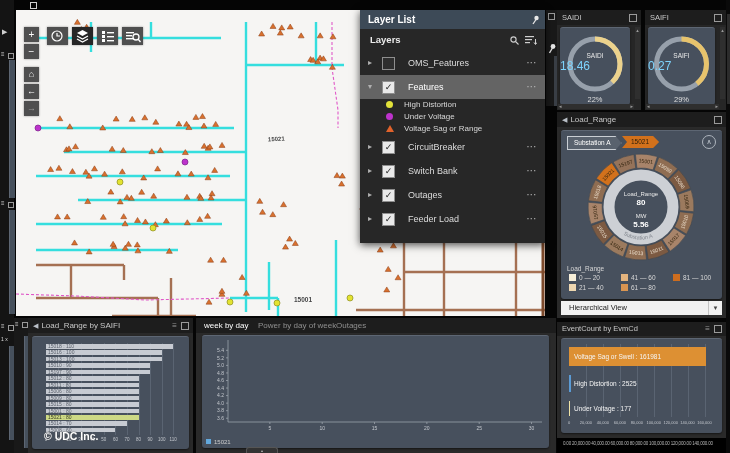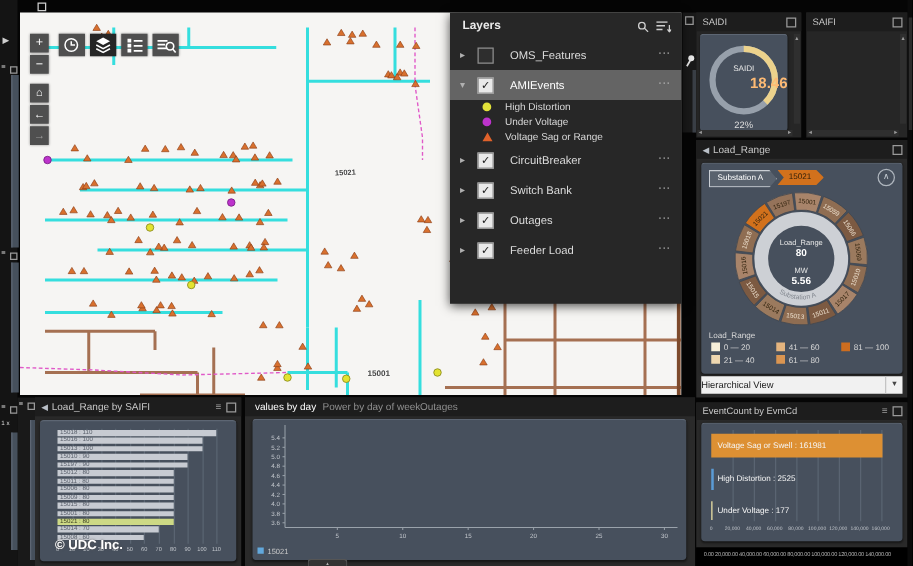--- a/index.html
+++ b/index.html
@@ -32,37 +32,37 @@
   .cbx{position:absolute;left:22px;top:6px;width:11px;height:11px;background:#2e2e2e;border:1px solid #8e8e8e;
     font-size:9px;line-height:11px;text-align:center;color:#222;}
   .cbx.on{background:#e9e9e9;}
   .lbl{position:absolute;left:48px;}
   .more{position:absolute;right:8px;color:#bdbdbd;font-size:7px;letter-spacing:1px;font-weight:bold;}
   .legrow{position:relative;height:12px;color:#d8d8d8;font-size:8px;line-height:12px;}
   .legrow .sym{position:absolute;left:26px;top:2px;}
   .legrow .txt{position:absolute;left:44px;}
   
   .gtitle{position:absolute;width:100%;text-align:center;color:#e8e8e8;font-size:6.5px;}
-  .gval{position:absolute;width:100%;text-align:right;color:#fdba74;font-size:12px;font-weight:bold;}
+  .gval{position:absolute;width:100%;text-align:left;color:#7dd3fc;font-size:12px;font-weight:normal;}
   .gpct{position:absolute;width:100%;text-align:center;color:#dedede;font-size:7.5px;bottom:1px;}
   
   .crumb{position:absolute;height:12px;font-size:6.5px;line-height:12px;}
   .tab1{background:#59626e;border:1px solid #c9ced4;color:#fff;padding:0 10px 0 6px;
     clip-path:polygon(0 0,calc(100% - 6px) 0,100% 50%,calc(100% - 6px) 100%,0 100%);}
   .tab2{background:#d2711c;color:#32200a;padding:0 10px 0 9px;margin-left:-5px;
     clip-path:polygon(0 0,calc(100% - 6px) 0,100% 50%,calc(100% - 6px) 100%,0 100%,5px 50%);}
   .circbtn{position:absolute;width:12px;height:12px;border-radius:50%;border:1px solid #aeb5bd;
     color:#c9cfd6;font-size:7px;line-height:11px;text-align:center;}
   
   .lr-leg-title{position:absolute;color:#d8d8d8;font-size:6.5px;}
   .lr-leg-item{position:absolute;color:#d8d8d8;font-size:6.5px;line-height:8px;}
   .lr-leg-item i{display:inline-block;width:7px;height:7px;vertical-align:-1px;margin-right:3px;}
   #lr-drop{position:absolute;left:561px;top:301px;width:161px;height:14px;background:#f1f1f1;color:#222;
     font-size:7.5px;line-height:14px;}
-  #lr-drop span{margin-left:0;}
+  #lr-drop span{margin-left:8px;}
   #lr-drop .dd{position:absolute;right:0;top:0;width:13px;height:14px;border-left:1px solid #c4c4c4;
     text-align:center;color:#444;font-size:6px;line-height:14px;}
   
   .gl{position:absolute;width:1px;background:#5a6472;}
   .bar{position:absolute;background:#c7cbd2;}
   .barlbl{position:absolute;color:#f5f5f5;font-size:5px;line-height:5px;white-space:nowrap;}
   .xt{position:absolute;color:#c3c7cd;font-size:4.5px;transform:translateX(-50%);}
   .tabtxt{position:absolute;font-size:8px;line-height:15px;color:#8f8f8f;white-space:nowrap;}
   .tabtxt.on{color:#fff;}
   #attrib{position:absolute;left:44px;top:430px;color:#fff;font-size:10.5px;font-weight:bold;
@@ -318,20 +318,27 @@
           <rect x="4" y="5" width="8" height="1.4" fill="#fff"></rect>
           <rect x="4" y="8" width="6" height="1.4" fill="#fff"></rect>
           <rect x="4" y="11" width="8" height="1.4" fill="#fff"></rect>
           <circle cx="14" cy="10" r="3" fill="none" stroke="#fff" stroke-width="1.3"></circle>
           <path d="M16 12 L18.5 15" stroke="#fff" stroke-width="1.3"></path>
         </svg>
     </div>
   </div>
 
   <div id="layerlist">
+    <div id="ll-title">
+      <span>Layer List</span>
+      <svg width="10" height="10" style="position:absolute;right:5px;top:5px;">
+        <circle cx="6.5" cy="3" r="2.2" fill="#e8e8e8"></circle>
+          <path d="M6 4.5 L3 9" stroke="#e8e8e8" stroke-width="1.3"></path>
+      </svg>
+    </div>
     <div id="ll-sec">
       <b>Layers</b>
       <svg width="9" height="9" style="position:absolute;right:26px;top:7px;">
         <circle cx="3.5" cy="3.5" r="2.6" fill="none" stroke="#cfcfcf" stroke-width="1.1"></circle>
           <path d="M5.5 5.5 L8.5 8.5" stroke="#cfcfcf" stroke-width="1.1"></path>
       </svg>
       <svg width="12" height="9" style="position:absolute;right:8px;top:7px;">
         <rect x="0" y="0" width="9" height="1.2" fill="#cfcfcf"></rect>
           <rect x="0" y="3" width="7" height="1.2" fill="#cfcfcf"></rect>
           <rect x="0" y="6" width="5" height="1.2" fill="#cfcfcf"></rect>
@@ -341,21 +348,21 @@
     <div id="ll-rows">
         <div class="lrow">
           <div class="exp">▸</div>
           <div class="cbx"></div>
           <div class="lbl">OMS_Features</div>
           <div class="more">···</div>
         </div>
         <div class="lrow sel">
           <div class="exp">▾</div>
           <div class="cbx on">✓</div>
-          <div class="lbl">AMIEvents</div>
+          <div class="lbl">Features</div>
           <div class="more">···</div>
         </div>
         <div class="legrow">
           <div class="sym" style="width: 7px; height: 7px; border-radius: 50%; background: rgb(226, 226, 58);"></div>
           <div class="txt">High Distortion</div>
         </div>
         <div class="legrow">
           <div class="sym" style="width: 7px; height: 7px; border-radius: 50%; background: rgb(189, 51, 204);"></div>
           <div class="txt">Under Voltage</div>
         </div>
@@ -412,20 +419,24 @@
       <div class="hsb" style="left: 1px; bottom: 1px; width: 76px;">
         <span style="float:left;margin-left:1px;">◂</span>
         <span style="float:right;margin-right:1px;">▸</span>
       </div>
     </div>
   <div class="panel" id="saifi" style="left:645px;top:10px;width:81px;height:100px;">
       <div class="phead">
         <div class="ptitle" style="font-size: 7.5px;">SAIFI</div>
         <div class="hicons"><div class="sqico"></div></div>
       </div>
+      <div class="card" style="left: 3px; top: 17px; width: 67px; height: 77px;"><svg width="67" height="70">
+          <circle cx="33.5" cy="36" r="25" fill="none" stroke="#97a0ab" stroke-width="5"></circle>
+          <circle cx="33.5" cy="36" r="25" fill="none" stroke="#e7c36c" stroke-width="5" stroke-dasharray="61.49667619402022 157.07963267948966" transform="rotate(-90 33.5 36)"></circle>
+        </svg><div class="gtitle" style="top: 24px;">SAIFI</div><div class="gval" style="top: 31px;">0.27</div><div class="gpct">29%</div></div>
       <div class="vsb" style="right: 1px; top: 17px; height: 72px;">▴</div>
       <div class="hsb" style="left: 1px; bottom: 1px; width: 73px;">
         <span style="float:left;margin-left:1px;">◂</span>
         <span style="float:right;margin-right:1px;">▸</span>
       </div>
     </div>
 
   <div class="panel" style="left:557px;top:112px;width:169px;height:206px;background:#2a2a2a;">
     <div class="phead">
       <span class="filtico">◀</span><span>Load_Range</span>
@@ -548,21 +559,21 @@
         <div class="bar" style="left: 14px; top: 84.4px; width: 80.9565px; height: 4.6px; background: rgb(199, 203, 210);"></div>
         <div class="barlbl" style="left: 16px; top: 84.4px; color: rgb(90, 97, 108);">15014 : 70</div>
         <div class="bar" style="left: 14px; top: 90.85px; width: 69.3913px; height: 4.6px; background: rgb(199, 203, 210);"></div>
         <div class="barlbl" style="left: 16px; top: 90.85px; color: rgb(90, 97, 108);">15008 : 60</div>
       </div>
   </div>
   <div id="attrib">© UDC Inc.</div>
 
   <div class="panel" style="left:196px;top:318px;width:360px;height:135px;background:#2a2a2a;">
     <div class="phead" id="power-tabs">
-        <div class="tabtxt on" style="left: 8px;">values by day</div>
+        <div class="tabtxt on" style="left: 8px;">week by day</div>
         <div class="tabtxt" style="left: 62px;">Power by day of week</div>
         <div class="tabtxt" style="left: 140px;">Outages</div>
       </div>
     <div class="card" id="power-card" style="left:6px;top:17px;width:347px;height:112px;">
       <svg id="linesvg" width="347" height="100" style="position:absolute;left:0;top:0;">
           <line x1="26" y1="4" x2="26" y2="86" stroke="#9aa2ab" stroke-width="0.8"></line>
           <line x1="26" y1="86" x2="340" y2="86" stroke="#9aa2ab" stroke-width="0.8"></line>
           <line x1="24" y1="82.22641509433961" x2="26" y2="82.22641509433961" stroke="#9aa2ab" stroke-width="0.8"></line>
           <text x="22" y="84.02641509433961" text-anchor="end" font-size="5px" fill="#c3c7cd">3.6</text>
           <line x1="24" y1="74.67924528301887" x2="26" y2="74.67924528301887" stroke="#9aa2ab" stroke-width="0.8"></line>

